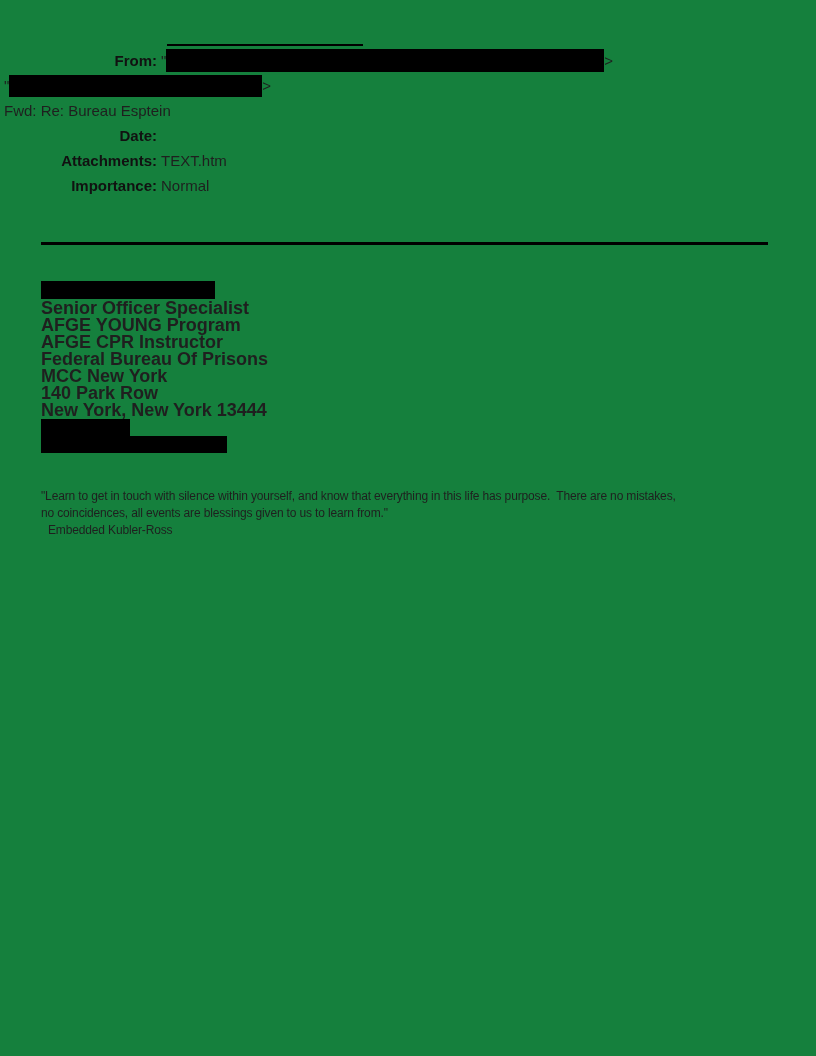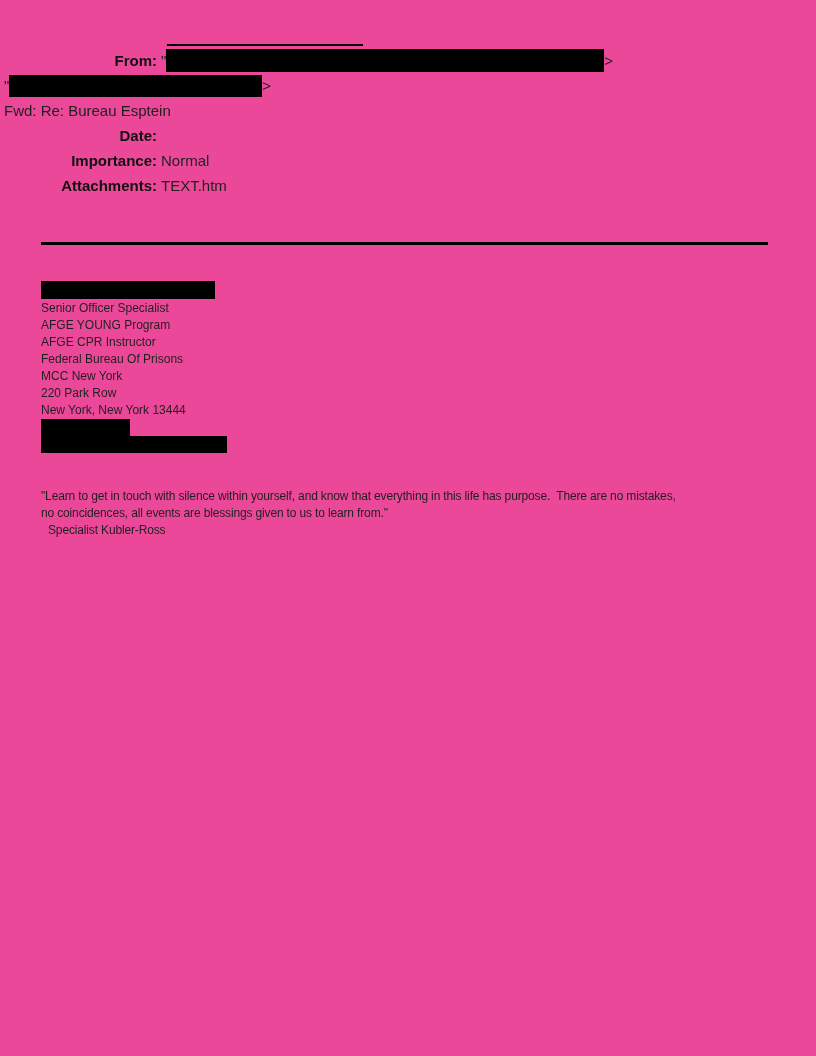--- a/index.html
+++ b/index.html
@@ -4,21 +4,21 @@
 <style>
   html, body {
     margin: 0;
     padding: 0;
     background: #ffffff;
   }
   .page {
     position: relative;
     width: 816px;
     height: 1056px;
-    background: #ec4899;
+    background: #15803d;
     font-family: "Liberation Sans", sans-serif;
     color: #1f1f1f;
     overflow: hidden;
   }
 
   
   .hdr-block {
     position: absolute;
     left: 0;
     top: 48px;
@@ -68,22 +68,23 @@
     width: 727px;
     height: 3px;
     background: #000000;
   }
 
   
   .sig-block {
     position: absolute;
     left: 41px;
     top: 281px;
-    font-size: 12px;
+    font-size: 18px;
     line-height: 17px;
+    font-weight: bold;
   }
   .red-name  { display: block; width: 174px; height: 18px; margin-bottom: 1px; }
   .sig-line  { white-space: pre; }
   .red-phone { display: block; width: 89px;  height: 17px; }
   .red-email { display: block; width: 186px; height: 17px; }
 
   
   .quote-block {
     position: absolute;
     left: 41px;
@@ -118,46 +119,46 @@
 
     <div class="hdr-row">
       <span class="hdr-value">Fwd: Re: Bureau Esptein</span>
     </div>
 
     <div class="hdr-row">
       <span class="hdr-label">Date:</span>
     </div>
 
     <div class="hdr-row">
-      <span class="hdr-label">Importance:</span>
-      <span class="hdr-value">Normal</span>
+      <span class="hdr-label">Attachments:</span>
+      <span class="hdr-value">TEXT.htm</span>
     </div>
 
     <div class="hdr-row">
-      <span class="hdr-label">Attachments:</span>
-      <span class="hdr-value">TEXT.htm</span>
+      <span class="hdr-label">Importance:</span>
+      <span class="hdr-value">Normal</span>
     </div>
 
 
   </div>
 
   <div class="divider"></div>
 
   <div class="sig-block">
     <span class="redaction red-name"></span>
     <div class="sig-line">Senior Officer Specialist</div>
     <div class="sig-line">AFGE YOUNG Program</div>
     <div class="sig-line">AFGE CPR Instructor</div>
     <div class="sig-line">Federal Bureau Of Prisons</div>
     <div class="sig-line">MCC New York</div>
-    <div class="sig-line">220 Park Row</div>
+    <div class="sig-line">140 Park Row</div>
     <div class="sig-line">New York, New York 13444</div>
     <span class="redaction red-phone"></span>
     <span class="redaction red-email"></span>
   </div>
 
   <div class="quote-block">
     <div class="quote-text">"Learn to get in touch with silence within yourself, and know that everything in this life has purpose.  There are no mistakes,
 no coincidences, all events are blessings given to us to learn from."</div>
-    <div class="quote-attribution">Specialist Kubler-Ross</div>
+    <div class="quote-attribution">Embedded Kubler-Ross</div>
   </div>
 
 </div>
 
 </body></html>

